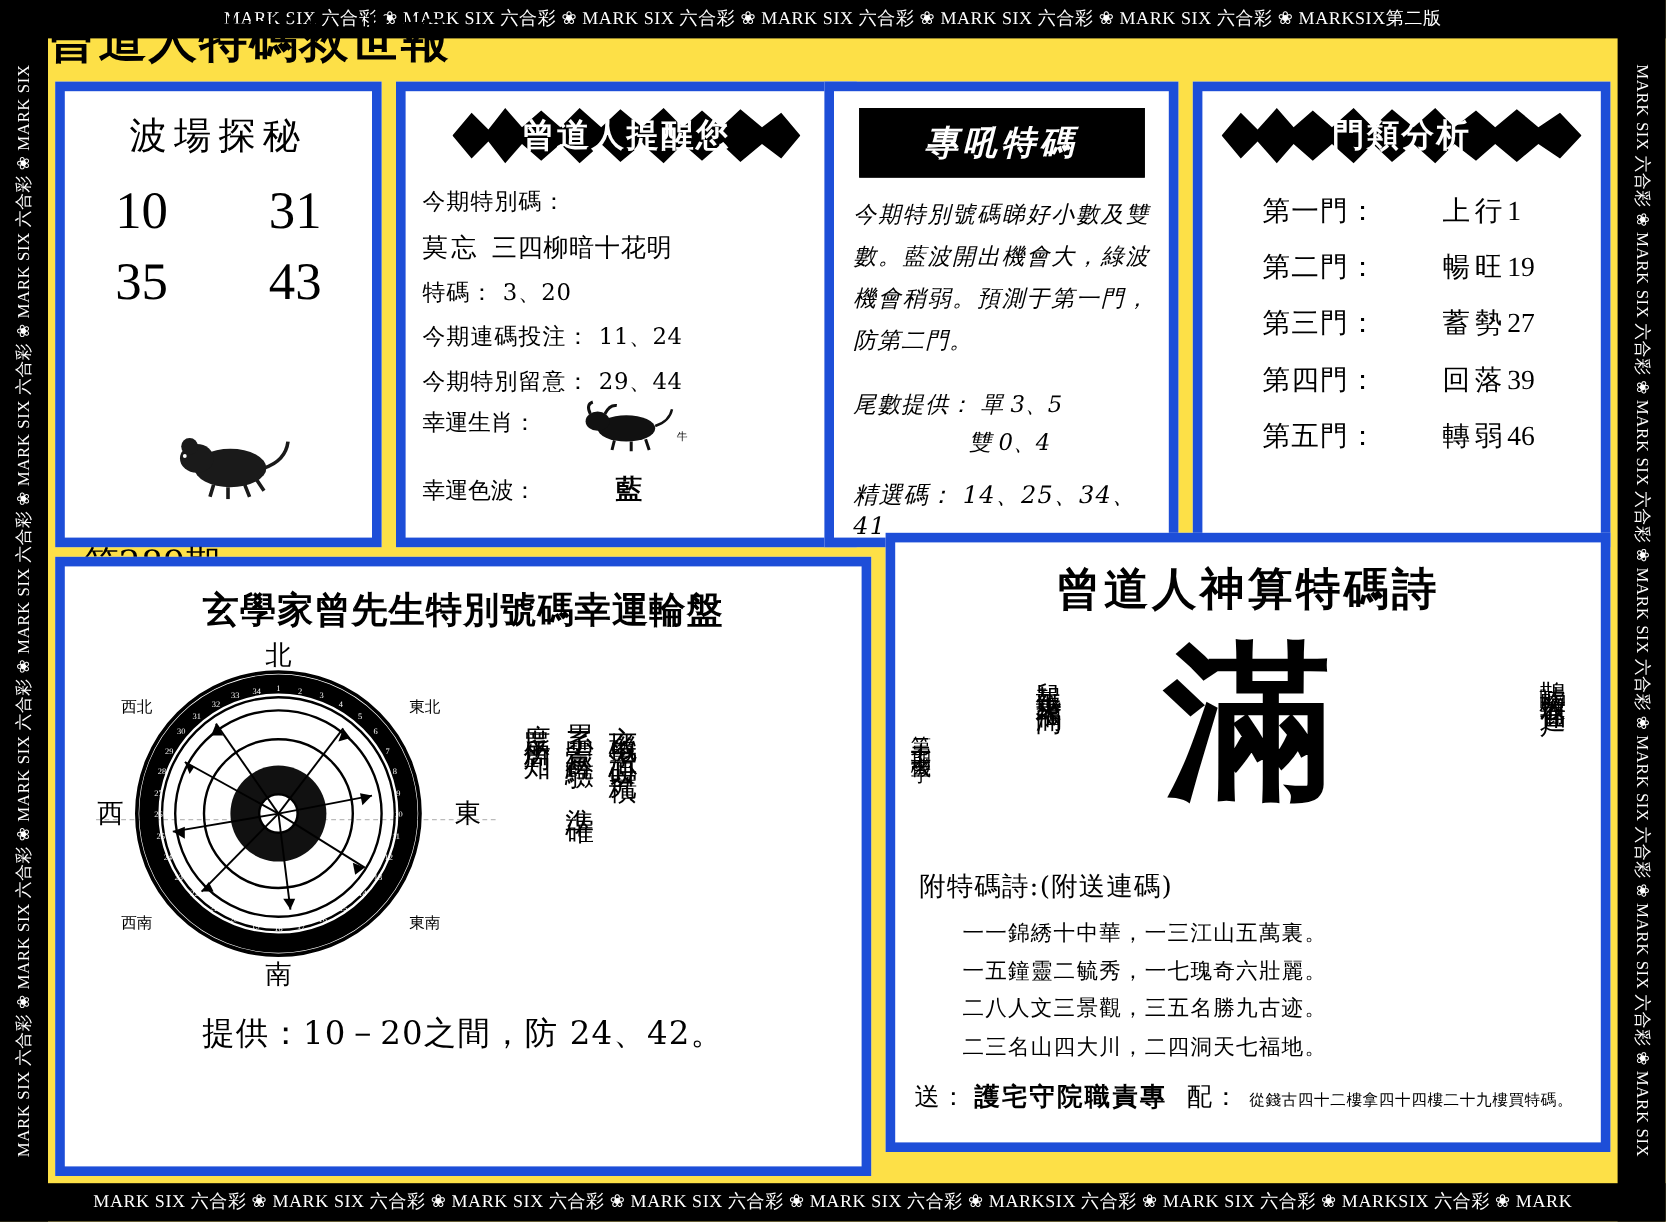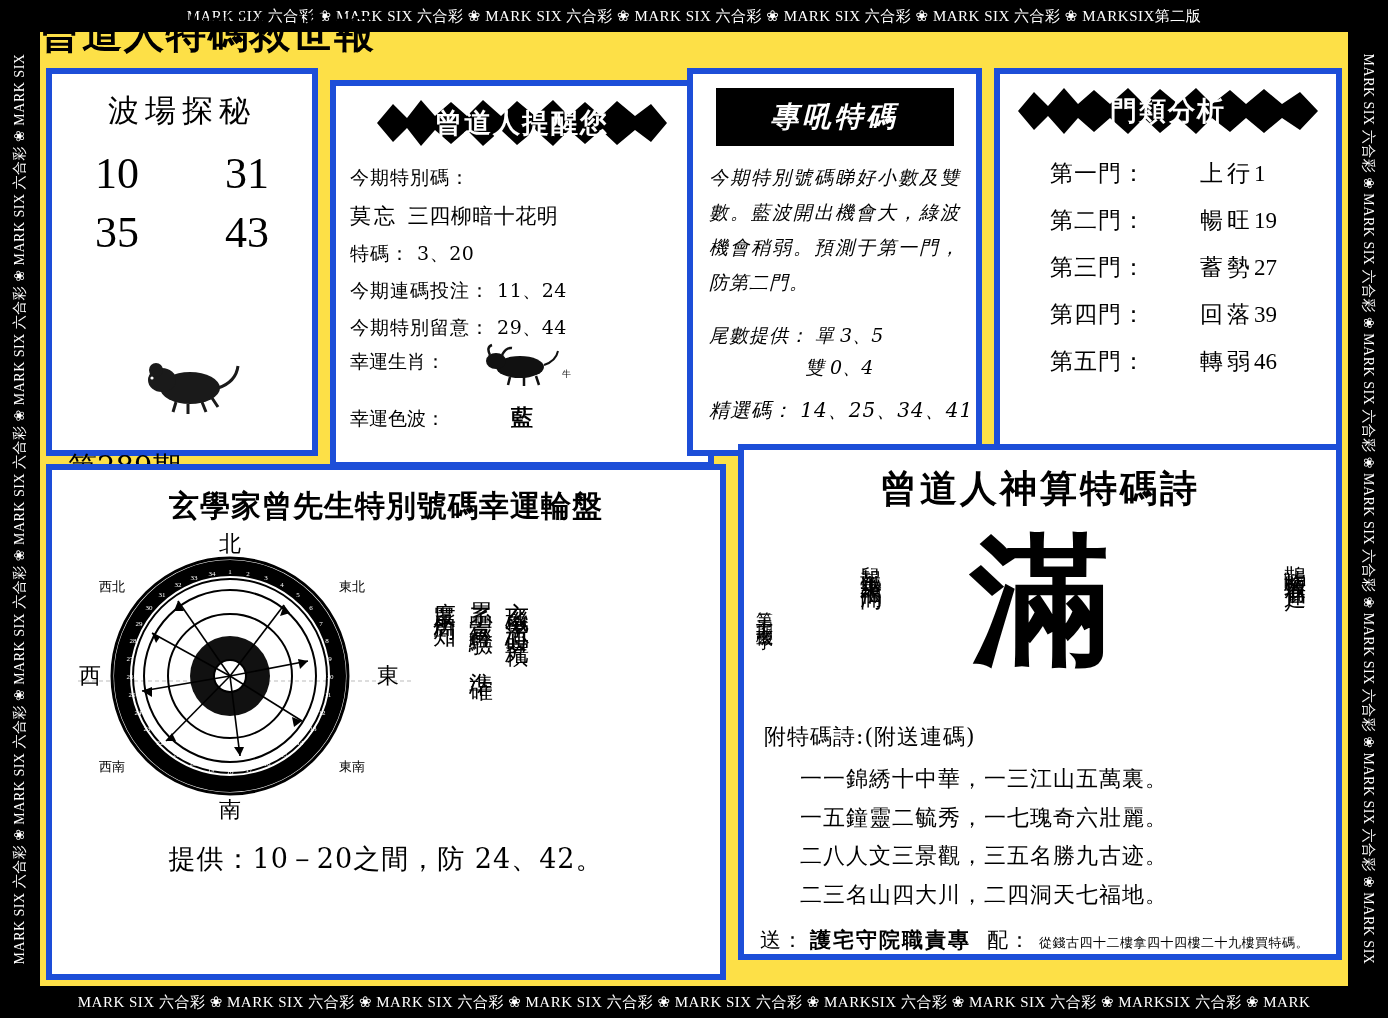--- a/index.html
+++ b/index.html
@@ -71,21 +71,21 @@
     width: 1308px;
     text-align: left;
     font-family: "DejaVu Serif", serif;
     font-weight: bold;
     font-size: 40px;
     letter-spacing: 2px;
   }
 
   .panel {
     position: absolute;
-    border: 6px solid #1d4ed8;
+    border: 8px solid #1d4ed8;
     box-sizing: border-box;
     background: #fff;
   }
 
   
   #p-bochang { left: 6px; top: 36px; width: 272px; height: 388px; }
   #p-bochang .title {
     text-align: center;
     font-size: 31px;
     letter-spacing: 6px;
@@ -107,21 +107,21 @@
     width: 110px; height: 70px;
   }
   .issue-label {
     position: absolute;
     left: 16px; top: 374px;
     font-size: 29px;
     font-family: "DejaVu Serif", serif;
   }
 
   
-  #p-remind { left: 290px; top: 36px; width: 384px; height: 388px; margin-top: 12px; }
+  #p-remind { left: 290px; top: 36px; width: 384px; height: 388px; }
   .banner {
     position: relative;
     margin: 10px auto 4px;
     width: 290px; height: 54px;
     display: flex; align-items: center; justify-content: center;
   }
   .banner-burst {
     position: absolute; left: 0; top: 0; width: 100%; height: 100%;
   }
   .banner-text {
@@ -317,21 +317,21 @@
     height: 170px;
   }
   .poem-sub {
     margin: 0 0 0 20px;
     font-size: 22px;
     letter-spacing: 1px;
     font-family: "DejaVu Serif", serif;
   }
   .poem-lines {
     margin: 8px 0 0 56px;
-    font-size: 22px;
+    font-size: 18px;
     line-height: 1.75;
     letter-spacing: 1px;
     font-family: "DejaVu Serif", serif;
   }
   .poem-foot {
     display: flex;
     align-items: baseline;
     margin: 12px 0 0 16px;
     font-size: 21px;
     font-family: "DejaVu Serif", serif;

